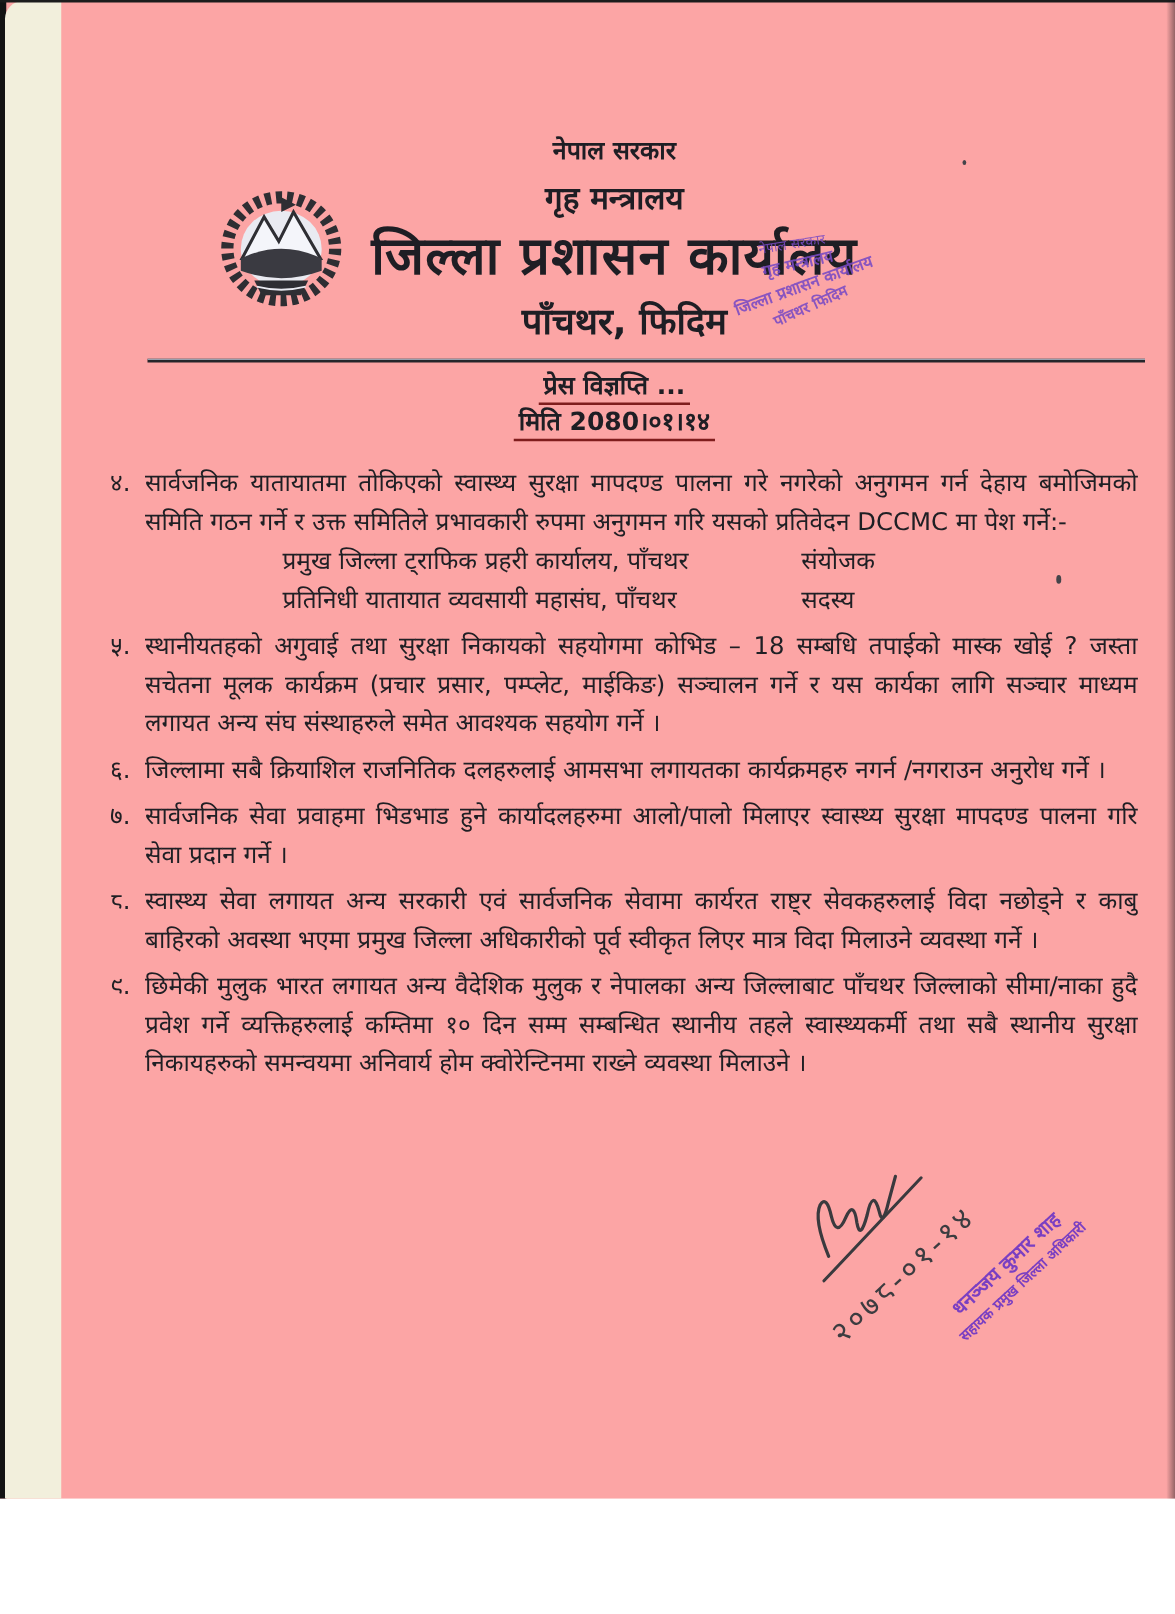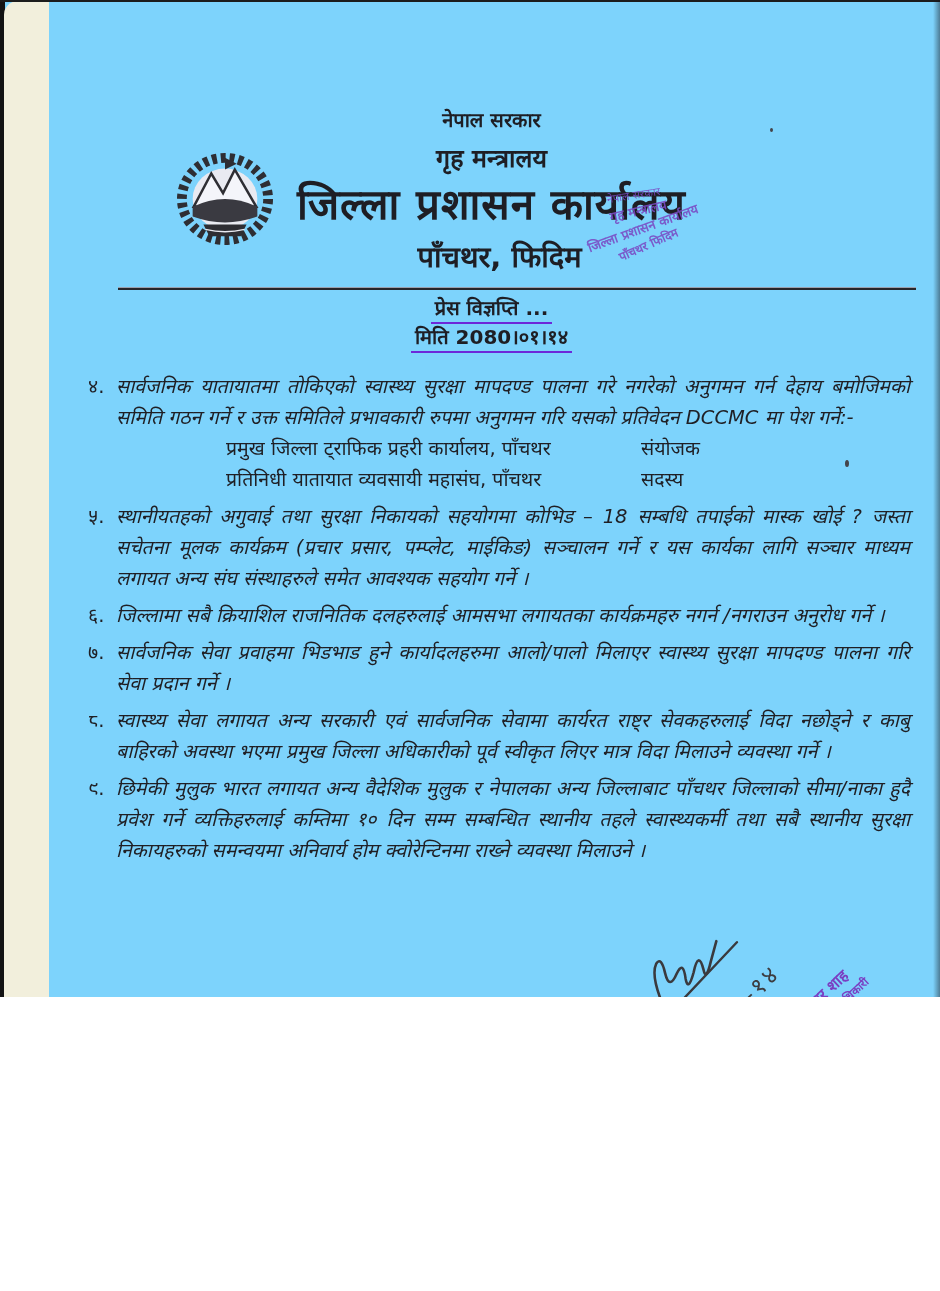--- a/index.html
+++ b/index.html
@@ -1,21 +1,21 @@
 <!DOCTYPE html>
 <html lang="ne"><head>
 <meta charset="utf-8">
 <style>
   * { margin:0; padding:0; box-sizing:border-box; }
   html,body { width:940px; }
   body { font-family:"DejaVu Sans","Liberation Sans",sans-serif; }
 
   .page {
-    position:relative; width:940px; height:997px;
-    background:#7dd3fc; overflow:hidden;
+    position:relative; width:940px; height:1199px;
+    background:#fca5a5; overflow:hidden;
   }
   
   .edge-left { position:absolute; left:0; top:0; width:5px; height:1291px; background:#131313; }
   .edge-top { position:absolute; left:0; top:0; width:940px; height:2px; background:#1c1c1c; }
   .cream-strip {
     position:absolute; left:4px; top:1px; width:45px; height:1290px;
     background:#f2efdc; border-radius:14px 0 0 0;
   }
   .edge-right {
     position:absolute; right:0; top:0; width:7px; height:1291px;
@@ -27,21 +27,21 @@
   .t-gov      { top:106px; font-size:20px; font-weight:bold; }
   .t-ministry { top:140px; font-size:25px; font-weight:bold; }
   .t-office   { top:174px; font-size:42px; font-weight:bold; letter-spacing:1px; }
   .t-district { top:236px; font-size:29px; font-weight:bold;padding-left:16px; }
 
   .h-rule { position:absolute; left:118px; top:287px; width:798px; height:3px;
             background:#26262b; border-top:1px solid #9aa0ae; }
 
   .t-press { top:294px; font-size:20px; font-weight:bold; }
   .t-date  { top:323px; font-size:20px; font-weight:bold; }
-  .underlined { border-bottom:2px solid #6d28d9; padding:0 4px 2px 4px; }
+  .underlined { border-bottom:2px solid #7f1d1d; padding:0 4px 2px 4px; }
 
   
   .emblem { position:absolute; left:176px; top:146px; width:98px; height:104px; }
 
   
   .hstamp {
     position:absolute; left:538px; top:152px; width:205px; height:135px;
     transform:rotate(-17deg); color:#7a4bc4; opacity:0.88;
     display:flex; flex-direction:column; align-items:center; justify-content:center;
     pointer-events:none; text-align:center;
@@ -50,21 +50,21 @@
   .hstamp .s1 { font-size:13px; font-weight:bold; transform:rotate(4deg); }
   .hstamp .s2 { font-size:13px; font-weight:bold; transform:rotate(-3deg); }
   .hstamp .s3 { font-size:12px; font-weight:bold; transform:rotate(-7deg); }
 
   
   .items { position:absolute; left:88px; top:371px; width:822px; color:#1f1f24;
            font-size:19.5px; line-height:31px; }
   .item { display:flex; margin-bottom:6px; }
   .item .num { flex:0 0 28px; font-weight:500; }
   .item .itext { flex:1; }
-  .item .txt { text-align:justify;font-style:italic; }
+  .item .txt { text-align:justify; }
   .subrow { display:flex; padding-left:110px;align-items:center; }
   .subrow .sleft { flex:0 0 415px; }
 
   
   .sig-squiggle { position:absolute; left:632px; top:922px; transform:rotate(-26deg); }
   .sig-date {
     position:absolute; left:648px; top:1002px; transform:rotate(-43deg);
     font-size:24px; color:#3c3c40; letter-spacing:3px; white-space:nowrap;
   }
   .ostamp {

